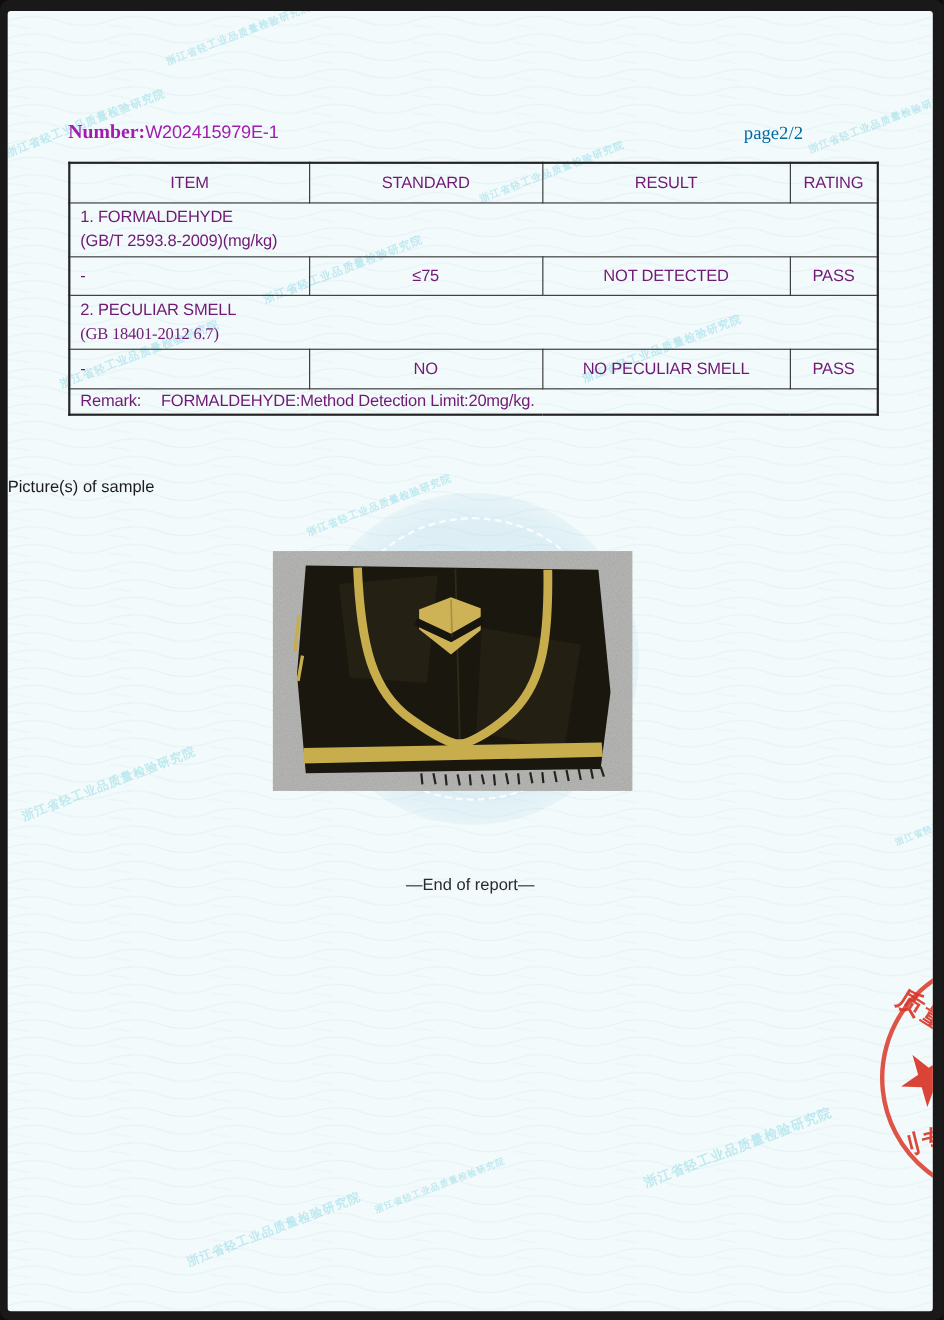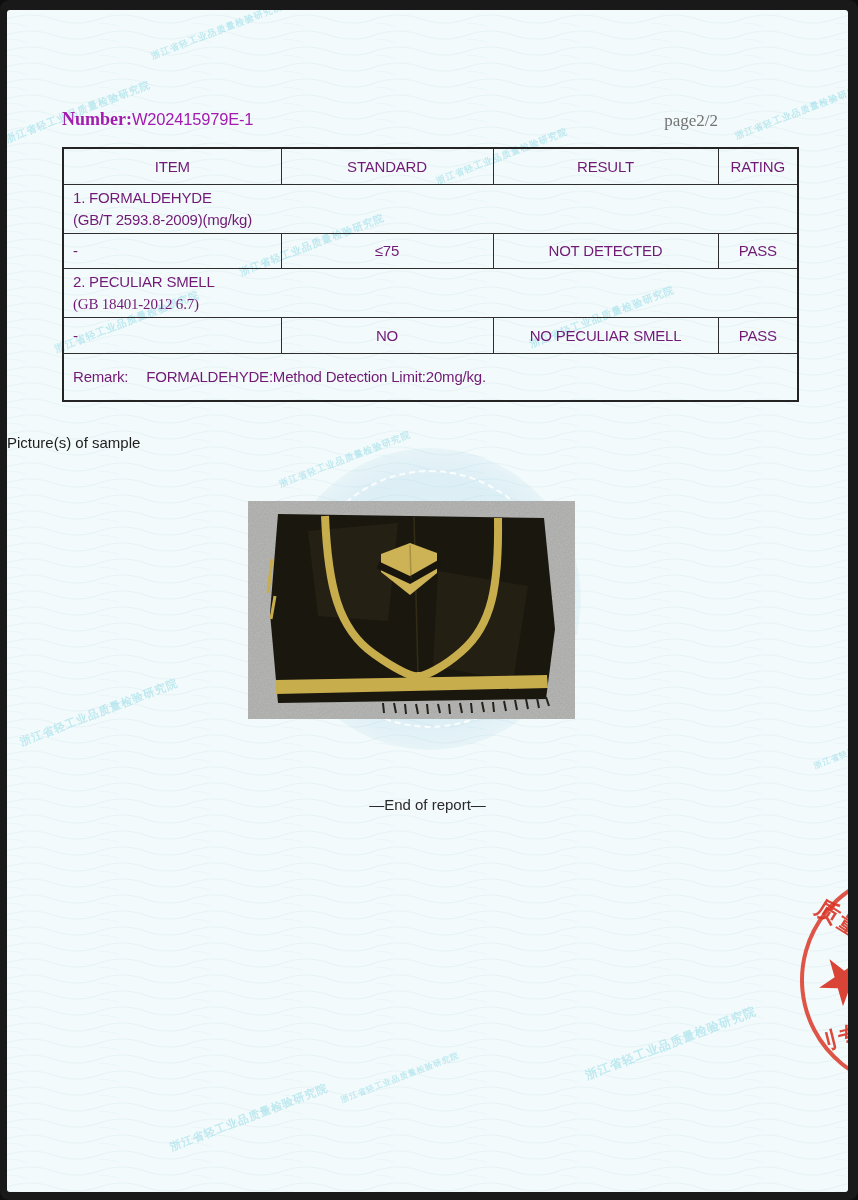--- a/index.html
+++ b/index.html
@@ -7,22 +7,22 @@
           font-family:"Liberation Sans",sans-serif;}
   .page{position:absolute;left:7px;top:10px;width:841px;height:1182px;background:#f3fafb;
         border-radius:3px;overflow:hidden;}
   .wavebg{position:absolute;left:0;top:0;z-index:1;opacity:.55;}
   
   .title{position:absolute;left:0;top:54px;width:100%;text-align:center;z-index:4;
          font-size:31px;font-weight:bold;color:#141414;letter-spacing:-.5px;}
   .meta-number{position:absolute;left:55px;top:99px;z-index:4;color:#a21caf;}
   .meta-number .lbl{font-family:"Liberation Serif",serif;font-weight:bold;font-size:18px;}
   .meta-number .val{font-size:16.5px;letter-spacing:-.2px;}
-  .meta-page{position:absolute;right:130px;top:101px;z-index:4;
-             font-family:"Liberation Serif",serif;font-size:17px;color:#737373;}
+  .meta-page{position:absolute;right:118px;top:101px;z-index:4;
+             font-family:"Liberation Serif",serif;font-size:17px;color:#0369a1;}
   
   table.report{position:absolute;left:55px;top:137px;width:735px;z-index:4;
                border-collapse:collapse;table-layout:fixed;color:#701a75;}
   table.report td,table.report th{border:1.5px solid #2e2e2e;font-weight:normal;
                font-size:15px;letter-spacing:-.2px;overflow:hidden;}
   table.report{border:2px solid #242424;}
   .c{text-align:center;}
   .itemcell{padding:2px 0 2px 9px;line-height:22px;}
   .dash{padding-left:9px;}
   .serifline{font-family:"Liberation Serif",serif;}
@@ -131,21 +131,21 @@
           <div>2. PECULIAR SMELL</div>
           <div class="serifline">(GB 18401-2012 6.7)</div>
         </td>
       </tr>
       <tr style="height:36px">
         <td class="dash">-</td>
         <td class="c">NO</td>
         <td class="c">NO PECULIAR SMELL</td>
         <td class="c">PASS</td>
       </tr>
-      <tr style="height:48px">
+      <tr style="height:24px">
         <td colspan="4" class="remarkcell">
           <span class="remark-label">Remark:</span><span>FORMALDEHYDE:Method Detection Limit:20mg/kg.</span>
         </td>
       </tr>
     </tbody>
       </table>
 
     <div class="caption">Picture(s) of sample</div>
 
     <div class="dome">

